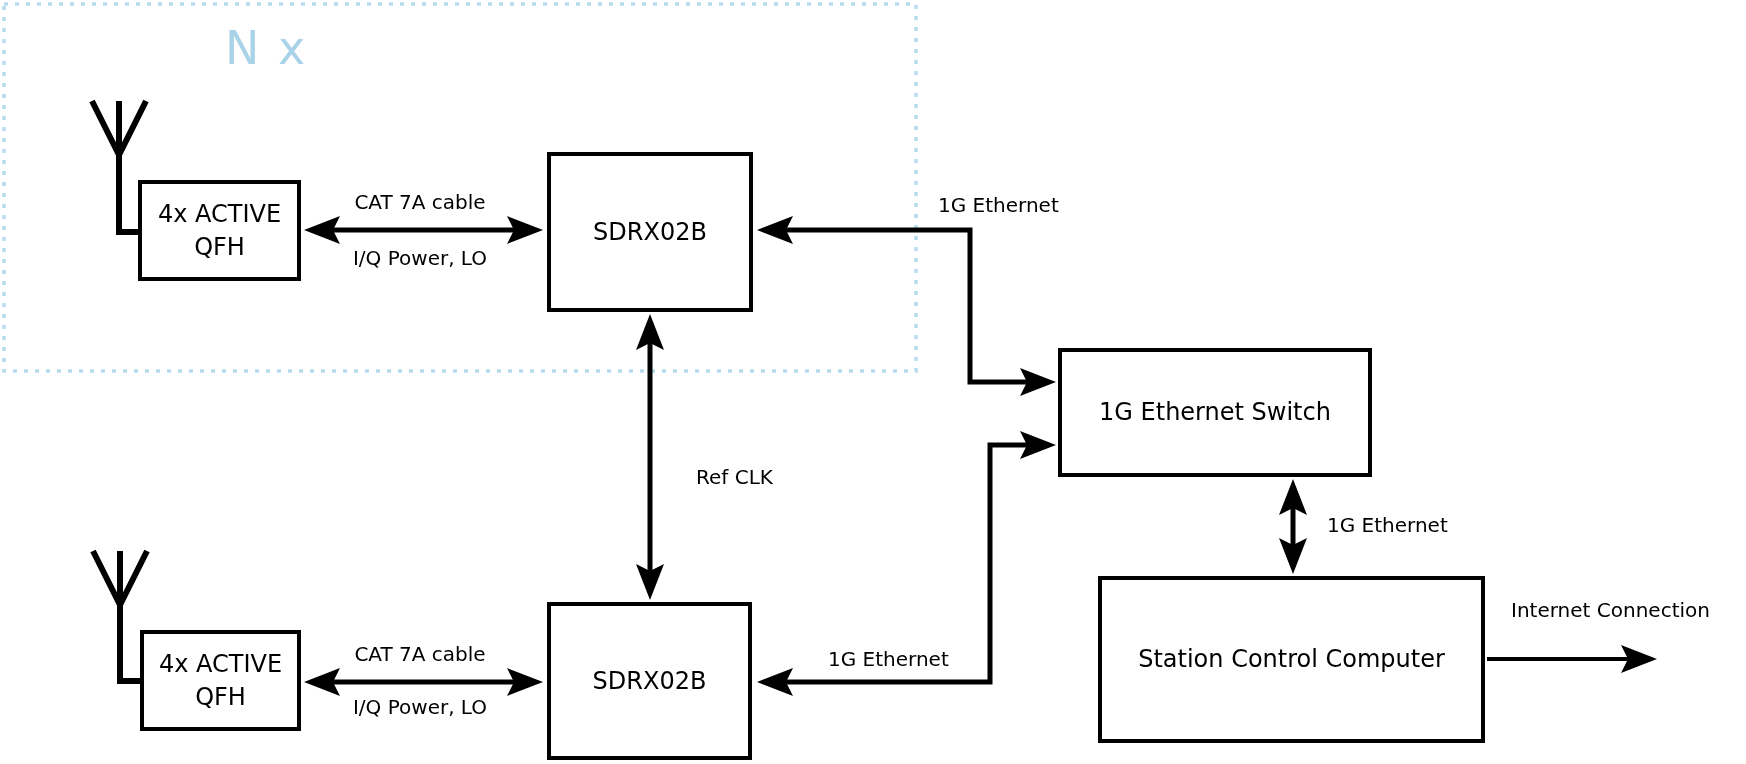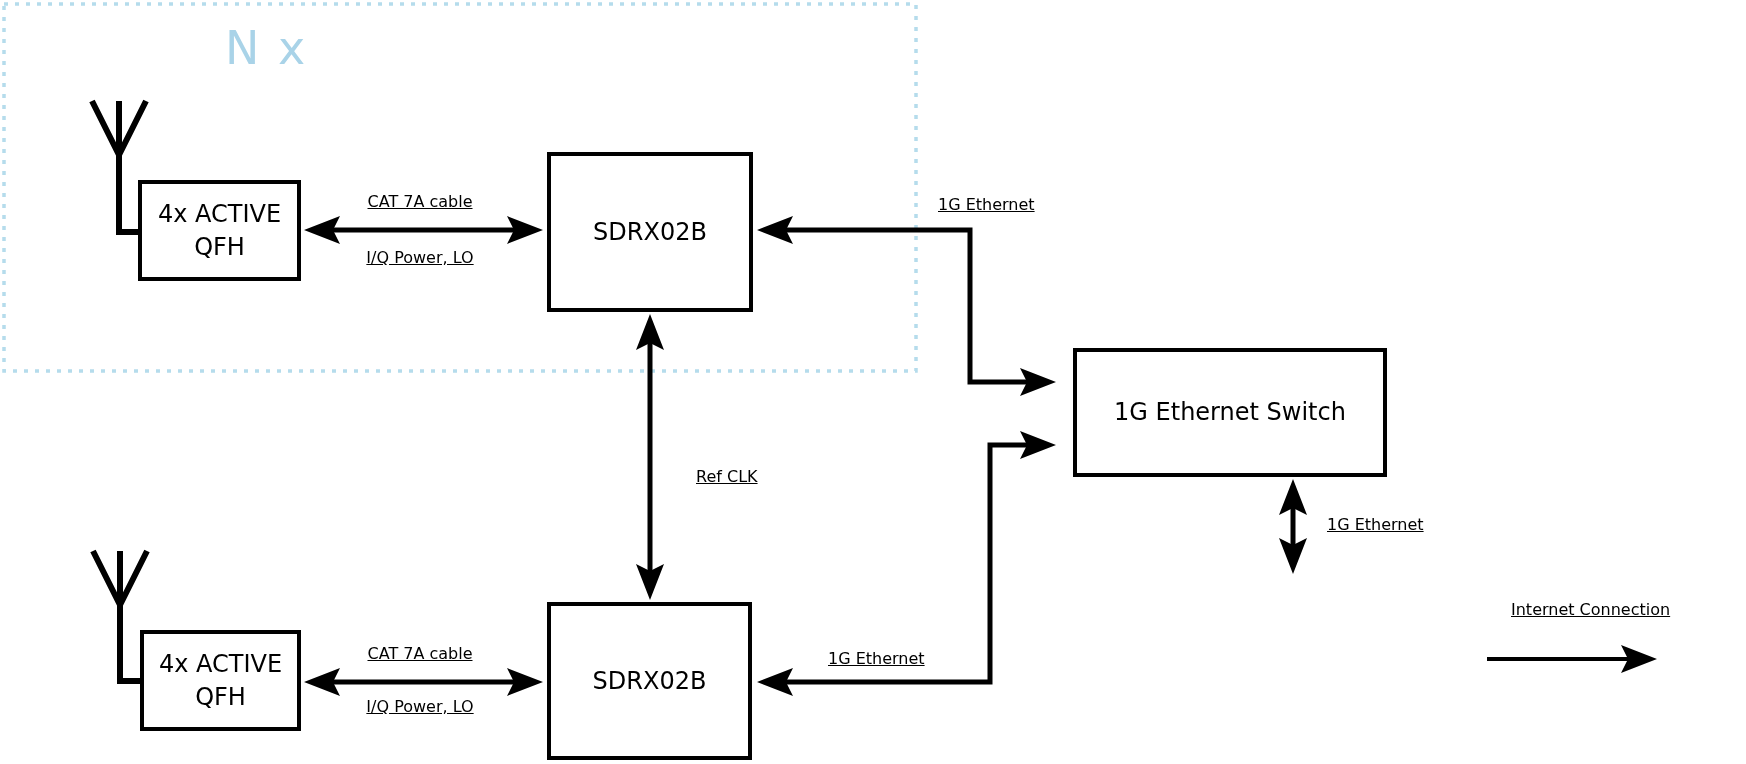--- a/index.html
+++ b/index.html
@@ -16,38 +16,37 @@
     position:absolute;
     box-sizing:border-box;
     border:4px solid #000;
     background:#fff;
     display:flex;align-items:center;justify-content:center;
     text-align:center;
     font-size:24px;line-height:33px;
   }
   .lbl{
     position:absolute;
-    font-size:16px;line-height:26px;
+    font-size:20px;line-height:26px;
     white-space:nowrap;
-    text-decoration:underline;
   }
   .lbl.center{text-align:center;}
   .group-label{
     position:absolute;
     left:225px;top:24px;
     font-size:46px;line-height:48px;
     letter-spacing:2px;
     color:#a9d3e8;
   }
   
   #qfh-top      {left:138px;top:180px;width:163px;height:101px;}
   #sdrx-top     {left:547px;top:152px;width:206px;height:160px;}
   #qfh-bottom   {left:140px;top:630px;width:161px;height:101px;}
   #sdrx-bottom  {left:547px;top:602px;width:205px;height:158px;}
-  #eth-switch   {left:1058px;top:348px;width:314px;height:129px;margin-left:15px;}
+  #eth-switch   {left:1058px;top:348px;width:314px;height:129px;}
   #station-pc   {left:1098px;top:576px;width:387px;height:167px;}
   
   #lbl-cat7a-top-cable   {left:300px;top:189px;width:240px;}
   #lbl-cat7a-top-signal  {left:300px;top:245px;width:240px;}
   #lbl-cat7a-bot-cable   {left:300px;top:641px;width:240px;}
   #lbl-cat7a-bot-signal  {left:300px;top:694px;width:240px;}
   #lbl-eth-top           {left:938px;top:192px;}
   #lbl-eth-bottom        {left:828px;top:646px;}
   #lbl-eth-vertical      {left:1327px;top:512px;}
   #lbl-refclk            {left:696px;top:464px;}
@@ -128,20 +127,23 @@
   </div>
 
   <div class="node" id="sdrx-bottom">
     <span>SDRX02B</span>
   </div>
 
   <div class="node" id="eth-switch">
     <span>1G Ethernet Switch</span>
   </div>
 
+  <div class="node" id="station-pc">
+    <span>Station Control Computer</span>
+  </div>
 
   <div class="lbl center" id="lbl-cat7a-top-cable">CAT 7A cable</div>
   <div class="lbl center" id="lbl-cat7a-top-signal">I/Q Power, LO</div>
 
   <div class="lbl center" id="lbl-cat7a-bot-cable">CAT 7A cable</div>
   <div class="lbl center" id="lbl-cat7a-bot-signal">I/Q Power, LO</div>
 
   <div class="lbl" id="lbl-eth-top">1G Ethernet</div>
   <div class="lbl" id="lbl-eth-bottom">1G Ethernet</div>
   <div class="lbl" id="lbl-eth-vertical">1G Ethernet</div>

